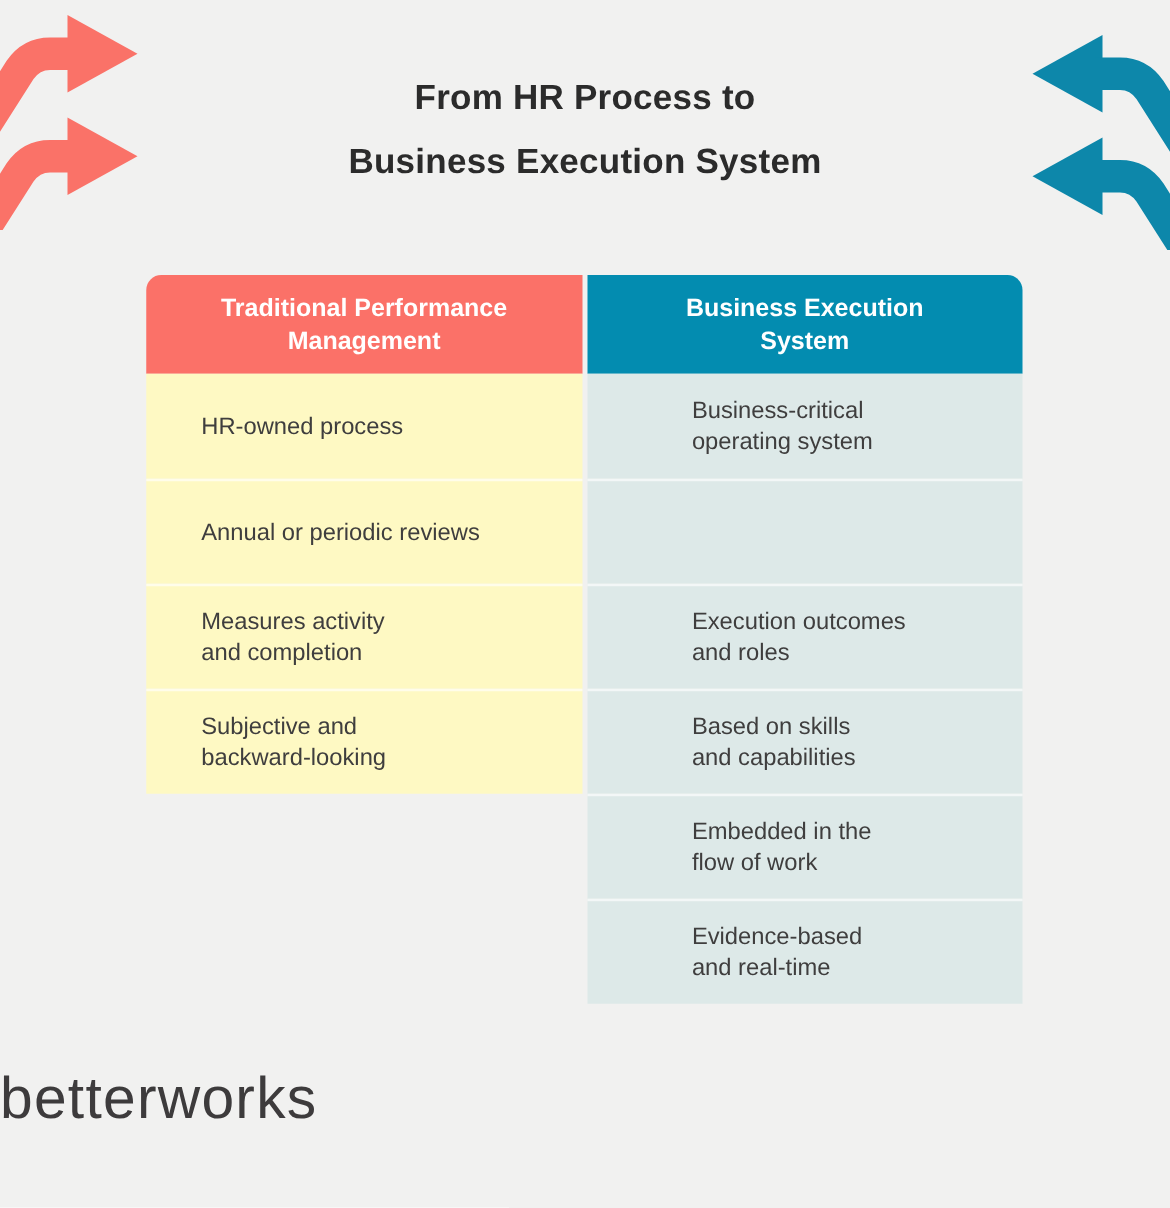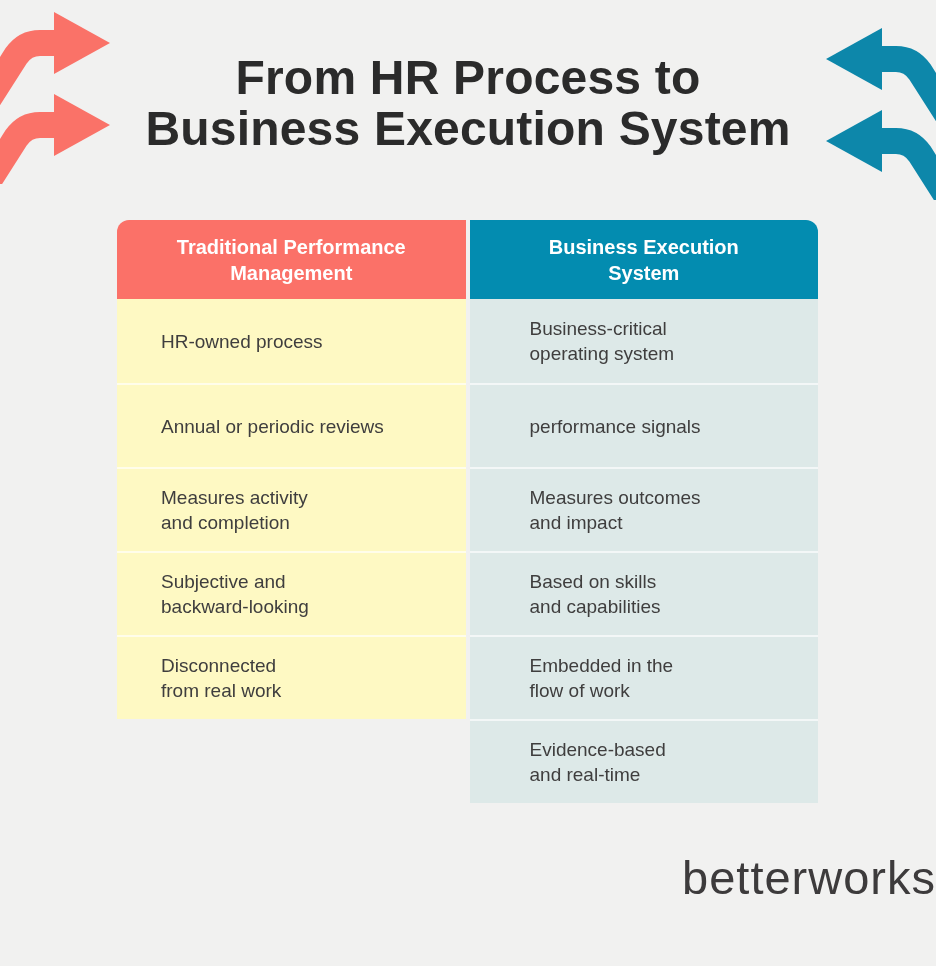--- a/index.html
+++ b/index.html
@@ -12,21 +12,21 @@
   }
 
   
   .icon-left  { position:absolute; left:0;  top:6px; }
   .icon-right { position:absolute; right:0; top:22px; transform:scaleX(-1); }
 
   
   .title {
     position:absolute; top:52px; left:0; width:100%;
     text-align:center;
-    font-size:48px; line-height:51px; font-weight:bold;
+    font-size:28px; line-height:51px; font-weight:bold;
     color:#2b2b2b; letter-spacing:0.2px;
   }
   .title span { display:block; }
 
   
   .table {
     position:absolute; left:117px; top:220px; width:701px;
     display:flex; gap:4px;
   }
   .col { flex:1; display:flex; flex-direction:column; }
@@ -40,27 +40,27 @@
   .hdr-left  { background:#fb7168; border-radius:12px 0 0 0; }
   .hdr-right { background:#038cb0; border-radius:0 12px 0 0; }
 
   .cell {
     height:84px; box-sizing:border-box;
     display:flex; flex-direction:column; justify-content:center;
     font-size:19px; line-height:25px; color:#3f3e3e;
   }
   .cell span { display:block; }
   .col-left  .cell { background:#fef9c3; padding-left:44px; }
-  .col-right .cell { background:#dde9e8; padding-left:60px; }
+  .col-right .cell { background:#dde9e8; padding-left:84px; }
   .cell + .cell { border-top:2px solid rgba(255,255,255,0.65); }
 
   
   .logo {
     position:absolute; top:850px; left:0; width:100%;
-    text-align:right;
+    text-align:left;
     font-size:47px; font-weight:300; letter-spacing:1px;
     color:#3d3b3c;
   }
 </style>
 </head>
 <body>
 
 <div class="canvas">
 
   <svg class="icon-left" width="112" height="178" viewBox="0 0 112 178">
@@ -105,40 +105,35 @@
         <span></span>
       </div>
       <div class="cell">
         <span>Measures activity</span>
         <span>and completion</span>
       </div>
       <div class="cell">
         <span>Subjective and</span>
         <span>backward-looking</span>
       </div>
-      <div class="cell">
-        <span>Disconnected</span>
-        <span>from real work</span>
-      </div>
     </div>
 
     <div class="col col-right">
       <div class="hdr hdr-right">
         <span>Business Execution System</span>
       </div>
       <div class="cell">
         <span>Business-critical</span>
         <span>operating system</span>
       </div>
       <div class="cell">
-        <span>performance signals</span>
       </div>
       <div class="cell">
-        <span>Measures outcomes</span>
-        <span>and impact</span>
+        <span>Execution outcomes</span>
+        <span>and roles</span>
       </div>
       <div class="cell">
         <span>Based on skills</span>
         <span>and capabilities</span>
       </div>
       <div class="cell">
         <span>Embedded in the</span>
         <span>flow of work</span>
       </div>
       <div class="cell">

